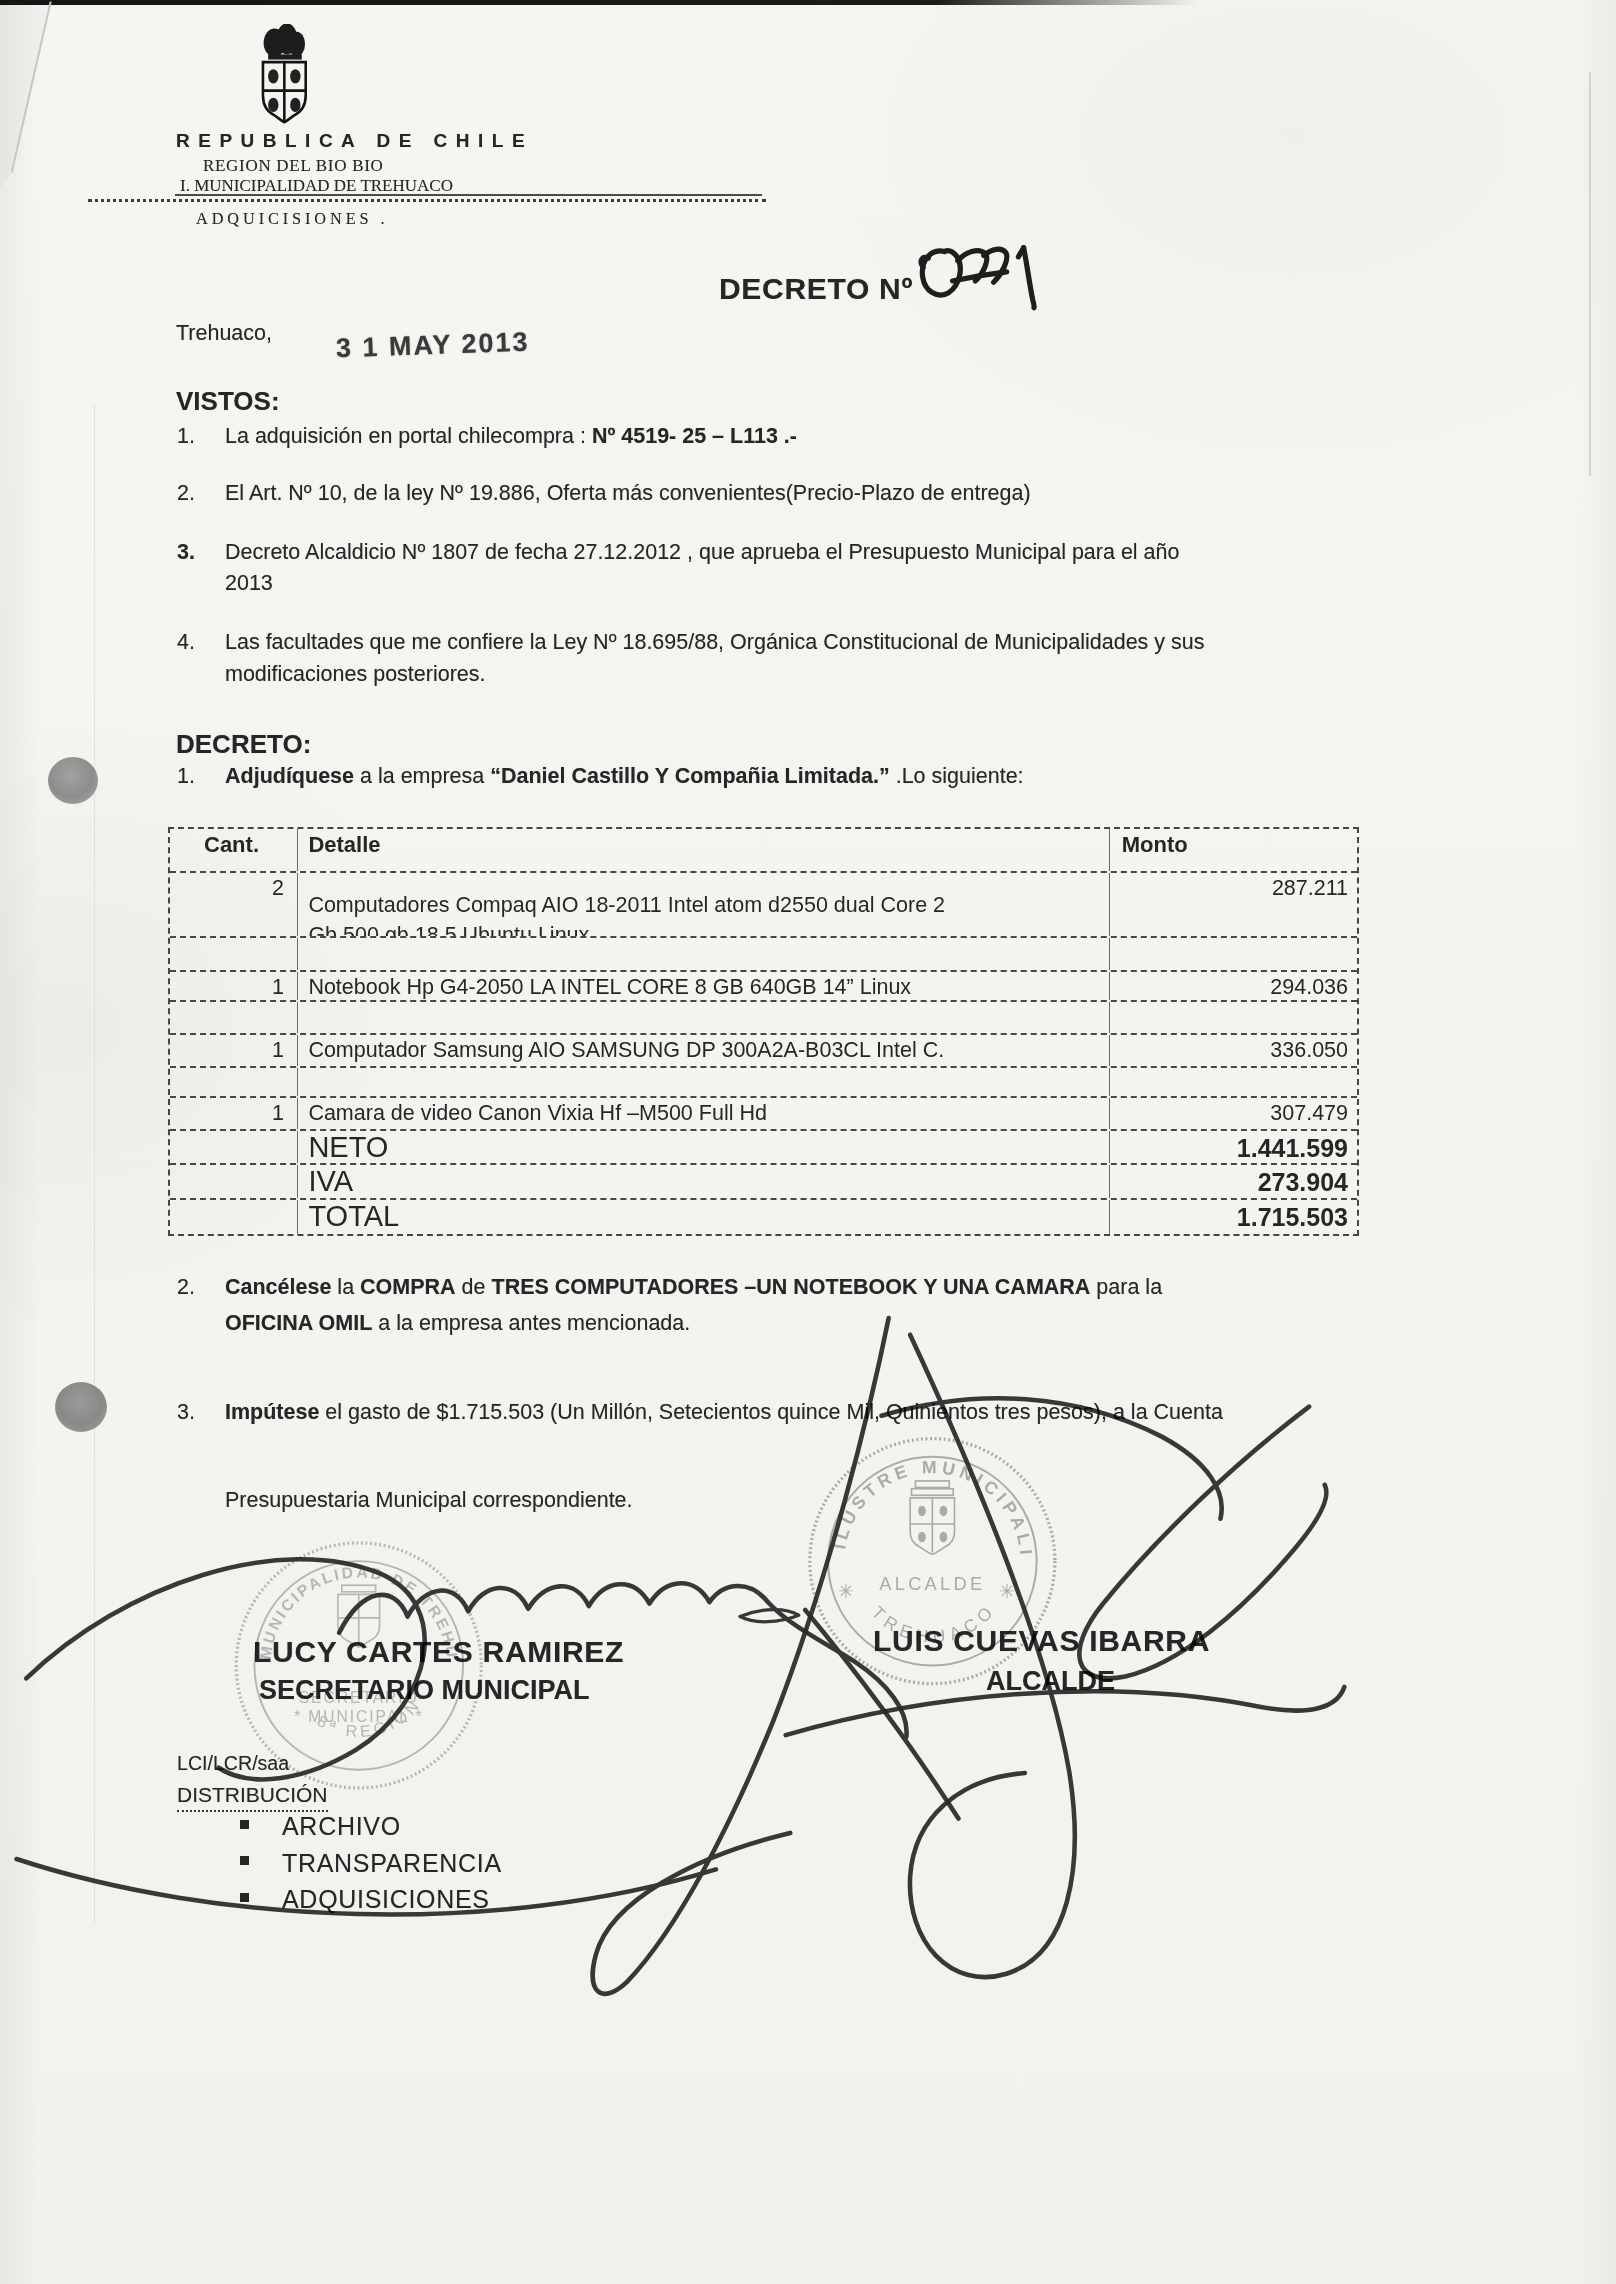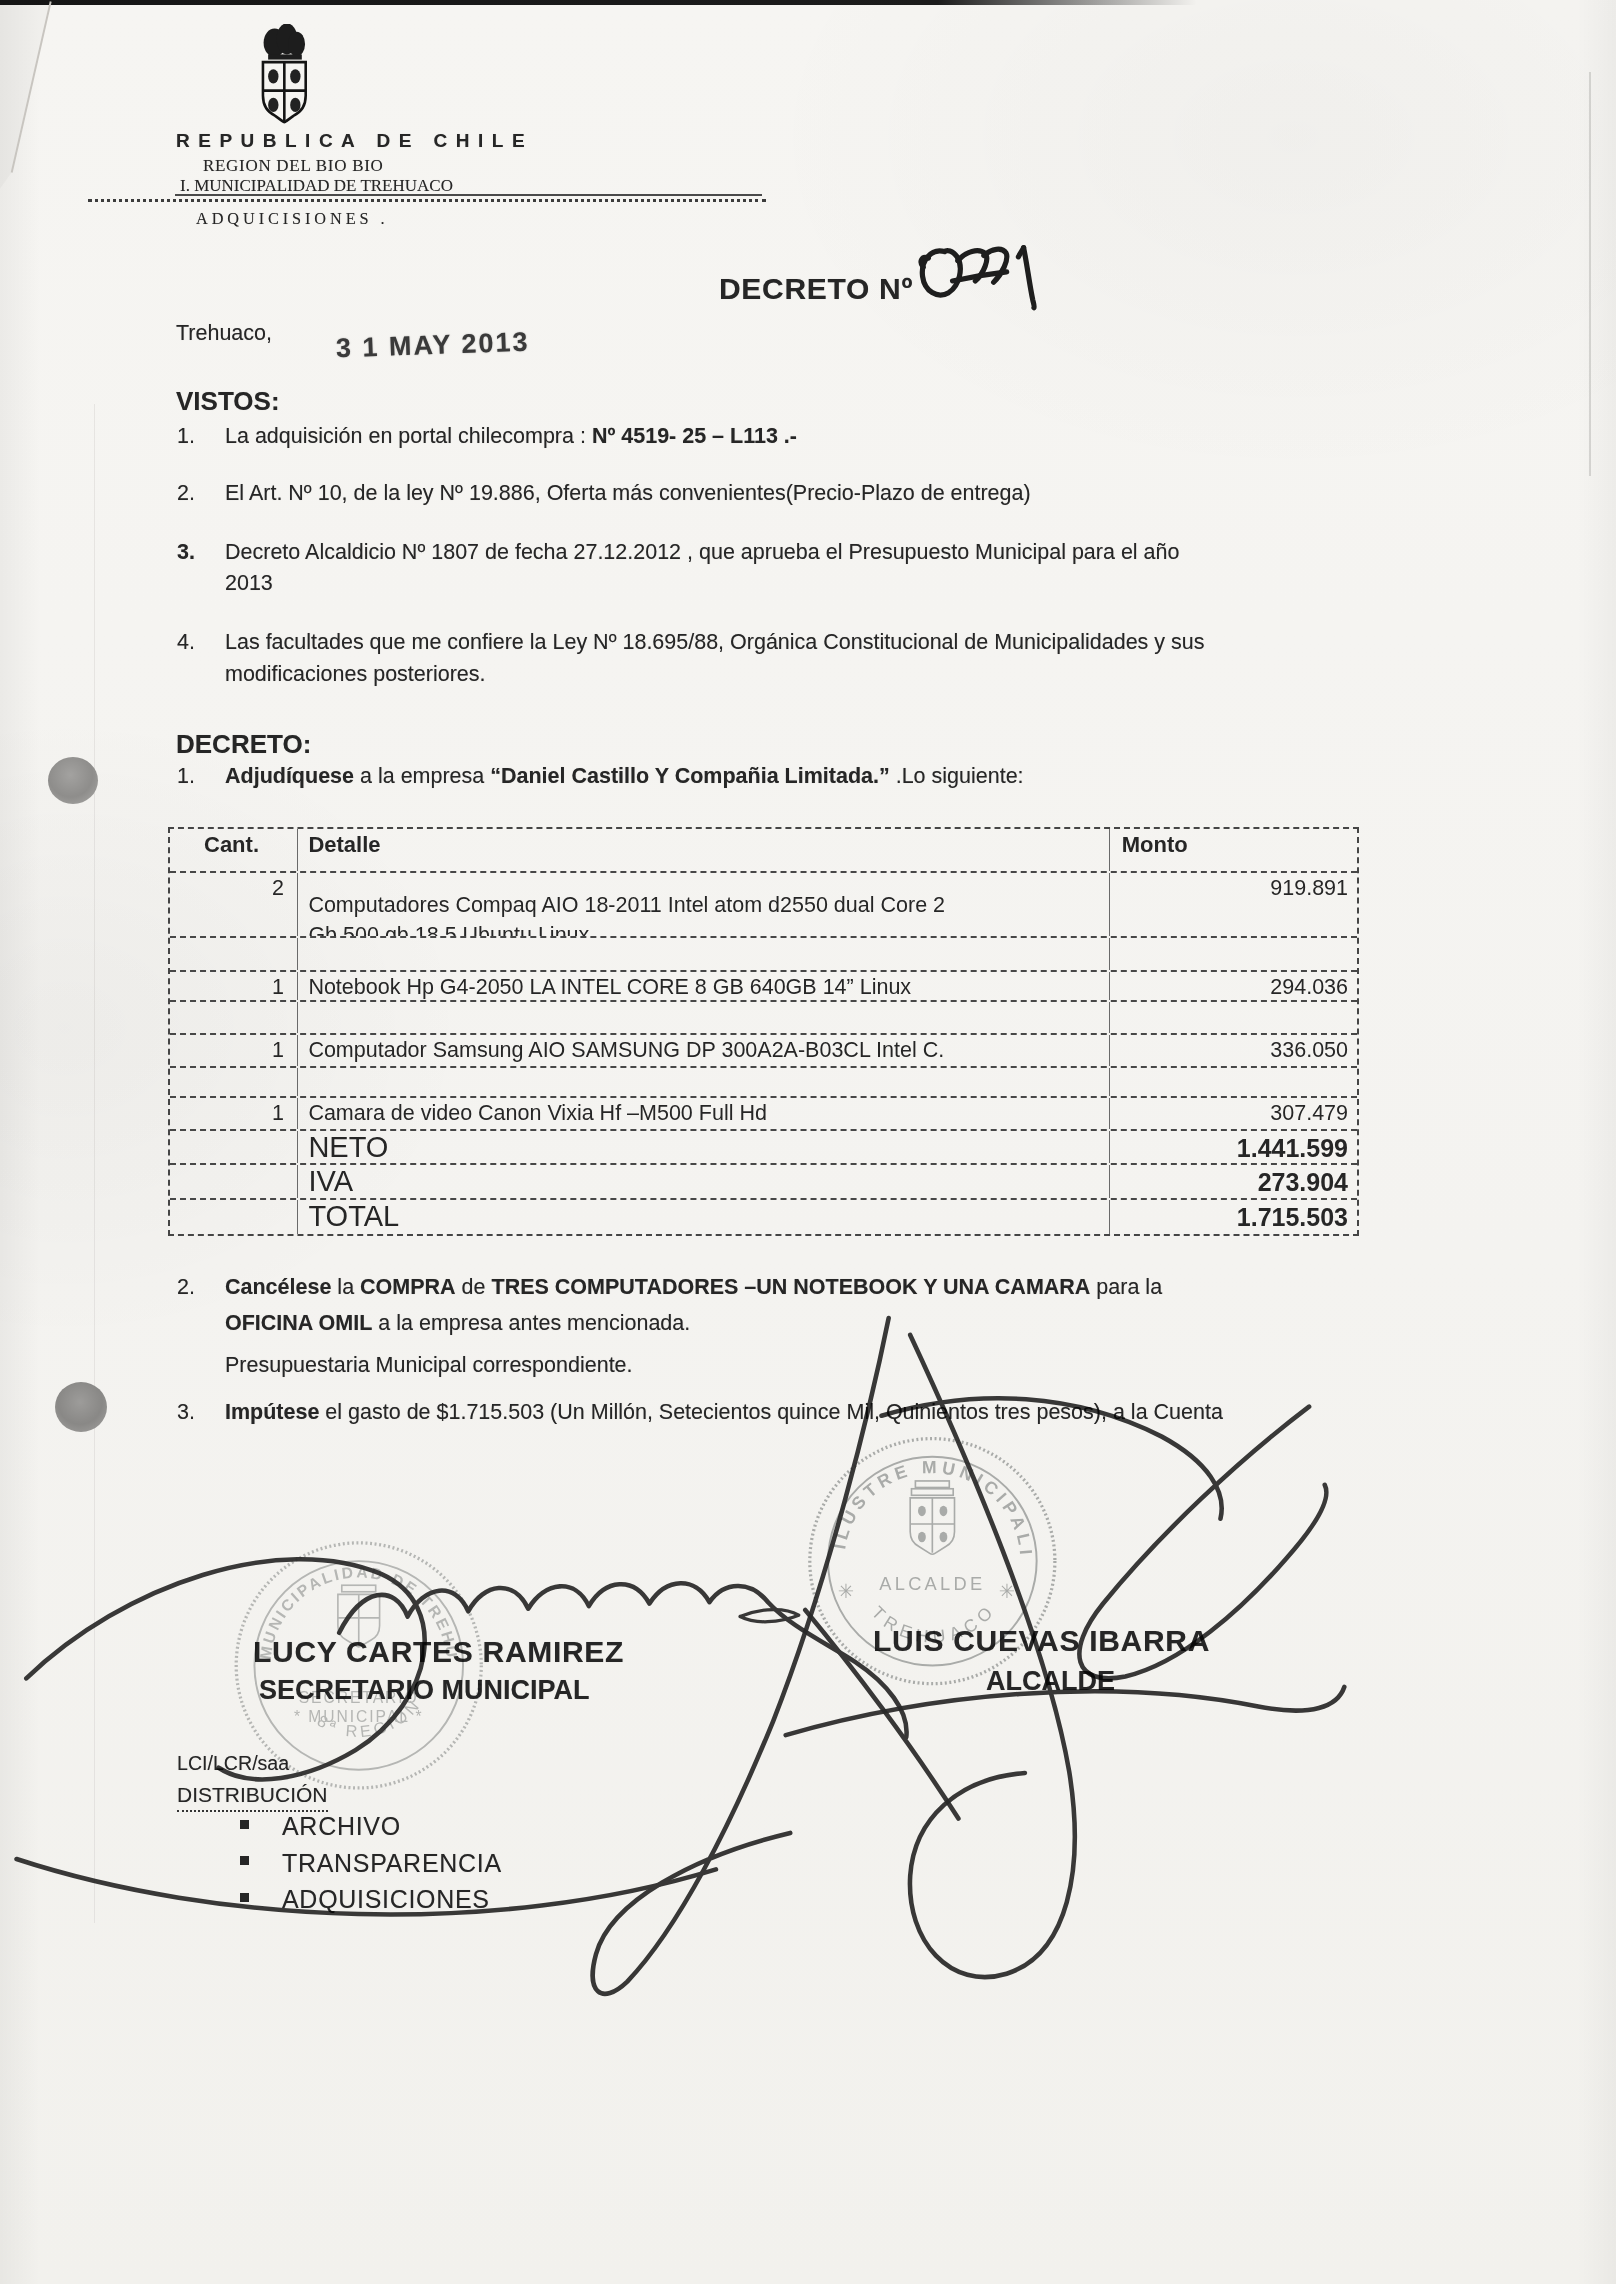--- a/index.html
+++ b/index.html
@@ -140,21 +140,21 @@
 
   <div class="dtable">
     <div class="trow thead" style="height:44px">
       <div class="tc c-cant">Cant.</div>
       <div class="tc c-det">Detalle</div>
       <div class="tc c-monto">Monto</div>
     </div>
     <div class="trow" style="height:65px">
       <div class="tc c-cant">2</div>
       <div class="tc c-det"><span class="wrapcap">Computadores Compaq AIO 18-2011 Intel atom d2550 dual Core 2 Gb 500 gb 18.5 Ubuntu Linux</span></div>
-      <div class="tc c-monto">919.891</div>
+      <div class="tc c-monto">287.211</div>
     </div>
     <div class="trow" style="height:34px">
       <div class="tc c-cant"></div>
       <div class="tc c-det"></div>
       <div class="tc c-monto"></div>
     </div>
     <div class="trow" style="height:30px">
       <div class="tc c-cant">1</div>
       <div class="tc c-det">Notebook Hp G4-2050 LA INTEL CORE 8 GB 640GB 14” Linux</div>
       <div class="tc c-monto">294.036</div>
@@ -198,21 +198,21 @@
 
   <div class="abs scan item" style="left:177px;top:1275px">
     <span class="num">2.</span><span class="b">Cancélese</span><span> la </span><span class="b">COMPRA</span><span> de </span><span class="b">TRES COMPUTADORES –UN NOTEBOOK Y UNA CAMARA</span><span> para la</span>
   </div>
   <div class="abs scan cont" style="top:1311px">
     <span class="b">OFICINA OMIL</span><span> a la empresa antes mencionada.</span>
   </div>
   <div class="abs scan item" style="left:177px;top:1400px">
     <span class="num">3.</span><span class="b">Impútese</span><span> el gasto de $1.715.503 (Un Millón, Setecientos quince Mil, Quinientos tres pesos), a la Cuenta</span>
   </div>
-  <div class="abs scan cont" style="top:1353px">Presupuestaria Municipal  correspondiente.</div>
+  <div class="abs scan cont" style="top:1488px">Presupuestaria Municipal  correspondiente.</div>
 
 
   <div class="abs scan sig-name lucy">LUCY CARTES RAMIREZ</div>
   <div class="abs scan sig-role lucy-role">SECRETARIO MUNICIPAL</div>
   <div class="abs scan sig-name luis">LUIS CUEVAS IBARRA</div>
   <div class="abs scan sig-role luis-role">ALCALDE</div>
 
   <div class="abs scan initials">LCI/LCR/saa</div>
   <div class="abs scan dist">DISTRIBUCIÓN</div>
   <div class="bullet" style="left:240px;top:1820px"></div>

